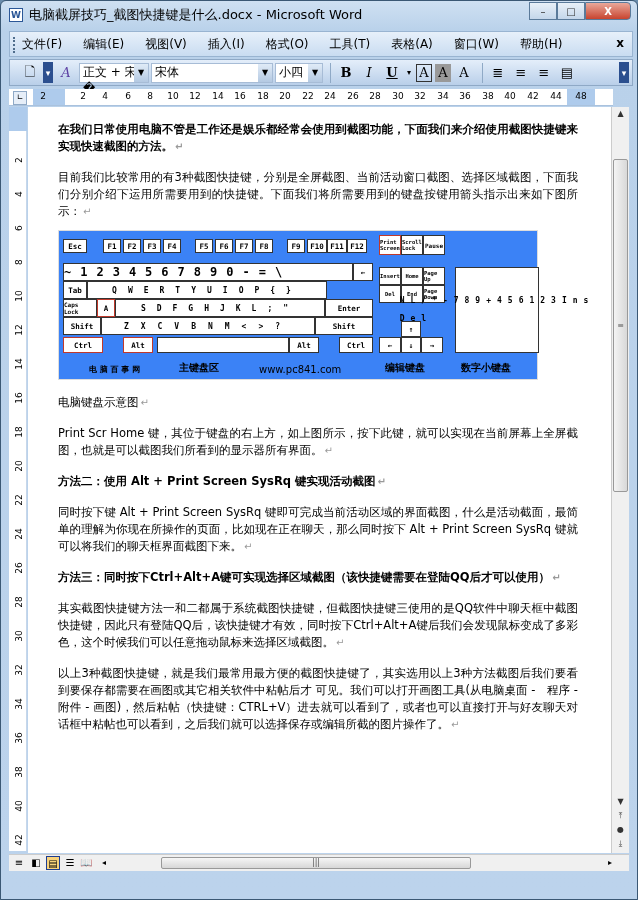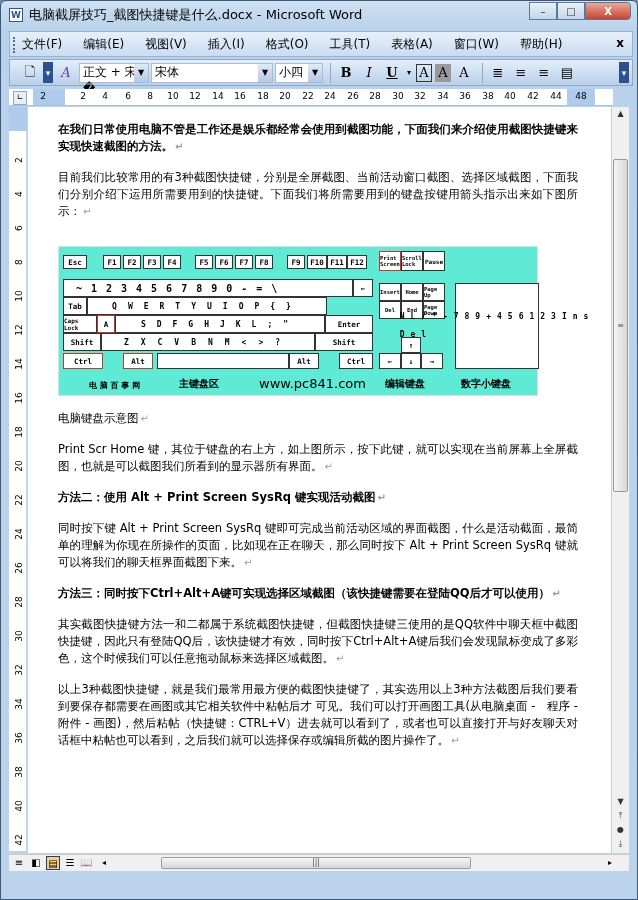--- a/index.html
+++ b/index.html
@@ -28,21 +28,21 @@
 .tick{position:absolute;top:2px;transform:translateX(-50%)}
 .ruler-v{position:absolute;left:8px;top:106px;width:18px;height:744px;background:#fff;border-right:1px solid #c7d7ea;font-size:9px}
 .ruler-v .mtop{position:absolute;left:0;top:0;width:18px;height:24px;background:#aecbec}
 .vtick{position:absolute;left:3px;transform:rotate(-90deg);transform-origin:center;width:14px;text-align:center}
 .docarea{position:absolute;left:27px;top:106px;width:583px;height:746px;background:#fff;overflow:hidden}
 .page{position:absolute;left:30px;top:0;width:520px}
 .h1{font-family:"DejaVu Serif",serif;font-size:22px;text-align:center;margin-top:18px;color:#000;letter-spacing:1px}
 p{font-size:11.5px;line-height:17px;color:#000;margin-top:14px;text-align:justify}
 p.bold{font-weight:bold}
 .pm{color:#999;font-size:10px;margin-left:2px}
-.kbd{margin-top:26px;width:480px;height:150px;border:1px solid #ddd;position:relative;background:#5eead4}
+.kbd{margin-top:10px;width:480px;height:150px;border:1px solid #ddd;position:relative;background:#3b82f6}
 .k{position:absolute;border:1px solid #333;font-family:"DejaVu Sans Mono",monospace;font-size:7.5px;font-weight:bold;display:flex;align-items:center;justify-content:center;background:#fff}
 .k.hl{border:1.5px solid #c0392b}
 .kbd .cap{position:absolute;bottom:4px;font-size:10px;font-weight:bold}
 .vscroll{position:absolute;left:610px;top:106px;width:18px;height:746px;background:#f0f0f0;border-left:1px solid #ccc}
 .vscroll .thumb{position:absolute;left:1px;top:52px;width:15px;height:333px;background:linear-gradient(90deg,#f4f4f4,#d8d8d8);border:1px solid #999;border-radius:2px;display:flex;align-items:center;justify-content:center;font-size:8px;color:#555}
 .vscroll .sb{position:absolute;left:0;width:17px;height:14px;font-size:8px;text-align:center;color:#333}
 .hbar{position:absolute;left:8px;top:853px;width:620px;height:17px;background:#f0f0f0;border-top:1px solid #ccc;display:flex;align-items:center}
 .view-ico{width:14px;height:14px;margin-left:3px;font-size:10px;text-align:center;line-height:14px}
 .view-ico.active{border:1px solid #1d3d8f;background:#f8d27b}
 .hthumb{position:absolute;left:152px;top:2px;width:310px;height:12px;background:linear-gradient(#f6f6f6,#d7d7d7);border:1px solid #999;border-radius:2px;font-size:8px;text-align:center;line-height:10px;color:#555}
@@ -184,21 +184,21 @@
         <div class="k" style="left:176px;top:8px;width:18px;height:14px">F7</div>
         <div class="k" style="left:196px;top:8px;width:18px;height:14px">F8</div>
         <div class="k" style="left:228px;top:8px;width:18px;height:14px">F9</div>
         <div class="k" style="left:248px;top:8px;width:20px;height:14px">F10</div>
         <div class="k" style="left:268px;top:8px;width:20px;height:14px">F11</div>
         <div class="k" style="left:288px;top:8px;width:20px;height:14px">F12</div>
         <div class="k hl" style="left:320px;top:4px;width:22px;height:20px;font-size:5.5px">Print Screen</div>
         <div class="k" style="left:342px;top:4px;width:22px;height:20px;font-size:5.5px">Scroll Lock</div>
         <div class="k" style="left:364px;top:4px;width:22px;height:20px;font-size:6px">Pause</div>
 
-        <div class="k" style="left:4px;top:32px;width:290px;height:18px;justify-content:flex-start;padding-left:12px;letter-spacing:9px;font-size:10px">~1234567890-=\</div>
+        <div class="k" style="left:4px;top:32px;width:290px;height:18px;justify-content:flex-start;padding-left:0;letter-spacing:9px;font-size:12px">~1234567890-=\</div>
         <div class="k" style="left:294px;top:32px;width:20px;height:18px">←</div>
         <div class="k" style="left:4px;top:50px;width:24px;height:18px">Tab</div>
         <div class="k" style="left:28px;top:50px;width:240px;height:18px;letter-spacing:11px;font-size:8px">QWERTYUIOP{}</div>
         <div class="k" style="left:4px;top:68px;width:34px;height:18px;font-size:6px">Caps Lock</div>
         <div class="k hl" style="left:38px;top:68px;width:18px;height:18px">A</div>
         <div class="k" style="left:56px;top:68px;width:210px;height:18px;letter-spacing:11px;font-size:8px">SDFGHJKL;"</div>
         <div class="k" style="left:266px;top:68px;width:48px;height:18px">Enter</div>
         <div class="k" style="left:4px;top:86px;width:38px;height:18px">Shift</div>
         <div class="k" style="left:42px;top:86px;width:214px;height:18px;letter-spacing:12px;font-size:8px">ZXCVBNM&lt;&gt;?</div>
         <div class="k" style="left:256px;top:86px;width:58px;height:18px">Shift</div>
@@ -216,21 +216,21 @@
         <div class="k" style="left:364px;top:54px;width:22px;height:18px;font-size:5.5px">Page Down</div>
         <div class="k" style="left:342px;top:90px;width:20px;height:16px">↑</div>
         <div class="k" style="left:320px;top:106px;width:22px;height:16px">←</div>
         <div class="k" style="left:342px;top:106px;width:20px;height:16px">↓</div>
         <div class="k" style="left:362px;top:106px;width:22px;height:16px">→</div>
 
         <div class="k" style="left:396px;top:36px;width:84px;height:86px;font-size:8px;letter-spacing:6px;line-height:18px;flex-wrap:wrap;padding:2px">NL/*-789+456123Ins Del</div>
 
         <span class="cap" style="left:30px;font-size:8px">电 脑 百 事 网</span>
         <span class="cap" style="left:120px">主键盘区</span>
-        <span class="cap" style="left:200px;font-weight:normal;font-size:13px">www.pc841.com</span>
+        <span class="cap" style="left:200px;font-weight:normal;font-size:10px">www.pc841.com</span>
         <span class="cap" style="left:326px">编辑键盘</span>
         <span class="cap" style="left:402px">数字小键盘</span>
       </div>
 
       <p><span>电脑键盘示意图</span><span class="pm">↵</span></p>
       <p><span>Print Scr Home 键，其位于键盘的右上方，如上图所示，按下此键，就可以实现在当前屏幕上全屏截图，也就是可以截图我们所看到的显示器所有界面。</span><span class="pm">↵</span></p>
       <p class="bold"><span>方法二：使用 Alt + Print Screen SysRq 键实现活动截图</span><span class="pm">↵</span></p>
       <p><span>同时按下键 Alt + Print Screen SysRq 键即可完成当前活动区域的界面截图，什么是活动截面，最简单的理解为你现在所操作的页面，比如现在正在聊天，那么同时按下 Alt + Print Screen SysRq 键就可以将我们的聊天框界面截图下来。</span><span class="pm">↵</span></p>
       <p class="bold"><span>方法三：同时按下Ctrl+Alt+A键可实现选择区域截图（该快捷键需要在登陆QQ后才可以使用）</span><span class="pm">↵</span></p>
       <p><span>其实截图快捷键方法一和二都属于系统截图快捷键，但截图快捷键三使用的是QQ软件中聊天框中截图快捷键，因此只有登陆QQ后，该快捷键才有效，同时按下Ctrl+Alt+A键后我们会发现鼠标变成了多彩色，这个时候我们可以任意拖动鼠标来选择区域截图。</span><span class="pm">↵</span></p>

